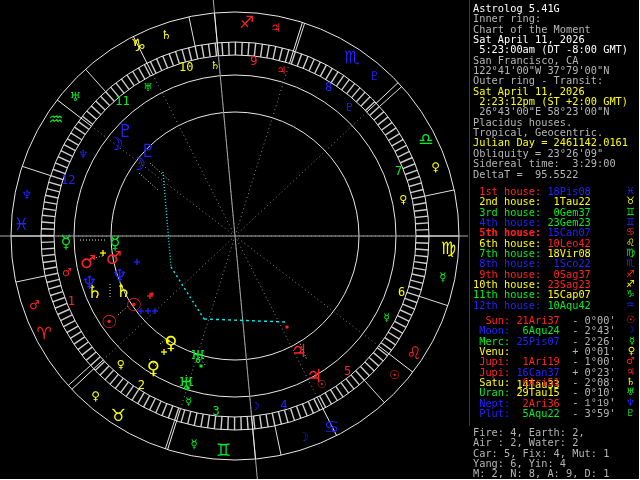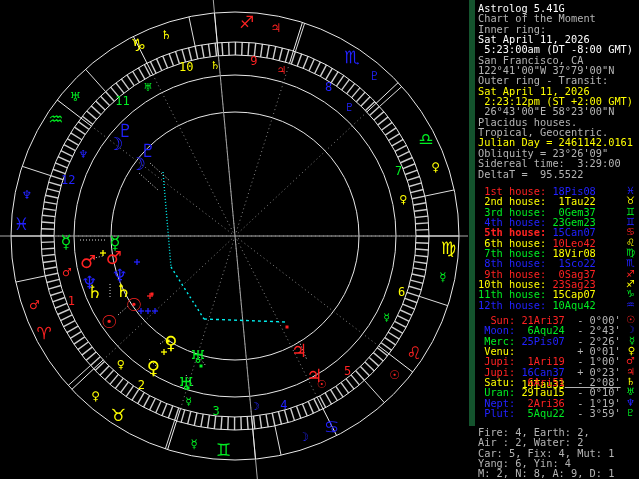--- a/index.html
+++ b/index.html
@@ -1,20 +1,20 @@
 <!DOCTYPE html>
 <html><head>
 <meta charset="utf-8">
 <style>
   html,body{margin:0;padding:0;background:#000;}
   #screen{position:relative;width:640px;height:480px;background:#000;overflow:hidden;
           font-family:"DejaVu Sans Mono",monospace;border-right:1px solid #fff;box-sizing:border-box;}
   #screen:after{content:"";position:absolute;left:0;right:0;bottom:0;height:1px;background:#fff;}
   #wheel{position:absolute;left:0;top:0;}
-  #panel{position:absolute;left:469px;top:0;width:171px;height:426px;border-left:6px solid #14532d;box-sizing:border-box;}
+  #panel{position:absolute;left:469px;top:0;width:171px;height:426px;border-left:1px solid #14532d;box-sizing:border-box;}
   .sect{position:absolute;left:3px;right:2px;}
   .ln{white-space:pre;font-size:10.3px;line-height:10.35px;height:10.35px;display:flex;}
   .ln .t{white-space:pre;}
   .ln .g{margin-left:auto;font-family:"DejaVu Sans",sans-serif;font-size:10px;padding-right:3px;}
 </style>
 </head>
 <body>
 
 <div id="screen">
   <svg id="wheel" width="468" height="480">
@@ -362,22 +362,22 @@
         <rect x="150.5" y="292.5" width="3" height="3" fill="#ff2222"></rect>
         <rect x="285.5" y="325.5" width="3" height="3" fill="#ff2222"></rect>
         <rect x="199.5" y="364.5" width="3" height="3" fill="#00ee22"></rect>
         <rect x="186.5" y="386.5" width="3" height="3" fill="#00ee22"></rect>
         <rect x="166.5" y="339.5" width="3" height="3" fill="#ffff00"></rect>
       </g>
     </svg>
   <div id="panel">
     <div class="sect" id="sect-header" style="top:3px">
         <div class="ln"><span class="t" style="color: rgb(255, 255, 255);">Astrolog 5.41G</span></div>
+        <div class="ln"><span class="t" style="color: rgb(180, 180, 180);">Inner ring:</span></div>
         <div class="ln"><span class="t" style="color: rgb(180, 180, 180);">Chart of the Moment</span></div>
-        <div class="ln"><span class="t" style="color: rgb(180, 180, 180);">Inner ring:</span></div>
         <div class="ln"><span class="t" style="color: rgb(255, 255, 255);">Sat April 11, 2026</span></div>
         <div class="ln"><span class="t" style="color: rgb(255, 255, 255);"> 5:23:00am (DT -8:00 GMT)</span></div>
         <div class="ln"><span class="t" style="color: rgb(180, 180, 180);">San Francisco, CA</span></div>
         <div class="ln"><span class="t" style="color: rgb(180, 180, 180);">122°41'00"W 37°79'00"N</span></div>
         <div class="ln"><span class="t" style="color: rgb(180, 180, 180);">Outer ring - Transit:</span></div>
         <div class="ln"><span class="t" style="color: rgb(255, 255, 0);">Sat April 11, 2026</span></div>
         <div class="ln"><span class="t" style="color: rgb(255, 255, 0);"> 2:23:12pm (ST +2:00 GMT)</span></div>
         <div class="ln"><span class="t" style="color: rgb(180, 180, 180);"> 26°43'00"E 58°23'00"N</span></div>
         <div class="ln"><span class="t" style="color: rgb(180, 180, 180);">Placidus houses.</span></div>
         <div class="ln"><span class="t" style="color: rgb(180, 180, 180);">Tropical, Geocentric.</span></div>
@@ -400,23 +400,23 @@
         <div class="ln"><span class="t" style="color: rgb(0, 238, 34);">11th house:</span><span class="t" style="color: rgb(255, 255, 0);"> 15Cap07</span><span class="g" style="color: rgb(0, 238, 34);">♑</span></div>
         <div class="ln"><span class="t" style="color: rgb(34, 34, 255);">12th house:</span><span class="t" style="color: rgb(0, 238, 34);"> 10Aqu42</span><span class="g" style="color: rgb(34, 34, 255);">♒</span></div>
       </div>
     <div class="sect" id="sect-planets" style="top:315px">
         <div class="ln"><span class="t" style="color: rgb(255, 34, 34);">  Sun:</span><span class="t" style="color: rgb(255, 34, 34);"> 21Ari37</span><span class="t" style="color: rgb(180, 180, 180);">  - 0°00'</span><span class="g" style="color: rgb(255, 34, 34);">☉</span></div>
         <div class="ln"><span class="t" style="color: rgb(34, 34, 255);"> Moon:</span><span class="t" style="color: rgb(0, 238, 34);">  6Aqu24</span><span class="t" style="color: rgb(180, 180, 180);">  - 2°43'</span><span class="g" style="color: rgb(34, 34, 255);">☽</span></div>
         <div class="ln"><span class="t" style="color: rgb(0, 238, 34);"> Merc:</span><span class="t" style="color: rgb(34, 34, 255);"> 25Pis07</span><span class="t" style="color: rgb(180, 180, 180);">  - 2°26'</span><span class="g" style="color: rgb(0, 238, 34);">☿</span></div>
         <div class="ln"><span class="t" style="color: rgb(255, 255, 0);"> Venu:</span><span class="t" style="color: rgb(255, 255, 0); margin-top: 33px;"> 14Tau33</span><span class="t" style="color: rgb(180, 180, 180);">  + 0°01'</span><span class="g" style="color: rgb(255, 255, 0);">♀</span></div>
         <div class="ln"><span class="t" style="color: rgb(255, 34, 34);"> Jupi:</span><span class="t" style="color: rgb(255, 34, 34);">  1Ari19</span><span class="t" style="color: rgb(180, 180, 180);">  - 1°00'</span><span class="g" style="color: rgb(255, 34, 34);">♂</span></div>
         <div class="ln"><span class="t" style="color: rgb(255, 34, 34);"> Jupi:</span><span class="t" style="color: rgb(34, 34, 255);"> 16Can37</span><span class="t" style="color: rgb(180, 180, 180);">  + 0°23'</span><span class="g" style="color: rgb(255, 34, 34);">♃</span></div>
-        <div class="ln"><span class="t" style="color: rgb(255, 255, 0);"> Satu:</span><span class="t" style="color: rgb(255, 34, 34);">  6Ari51</span><span class="t" style="color: rgb(180, 180, 180); text-decoration: underline;">  - 2°08'</span><span class="g" style="color: rgb(255, 255, 0);">♄</span></div>
+        <div class="ln"><span class="t" style="color: rgb(255, 255, 0);"> Satu:</span><span class="t" style="color: rgb(255, 34, 34);">  6Ari51</span><span class="t" style="color: rgb(180, 180, 180);">  - 2°08'</span><span class="g" style="color: rgb(255, 255, 0);">♄</span></div>
         <div class="ln"><span class="t" style="color: rgb(0, 238, 34);"> Uran:</span><span class="t" style="color: rgb(255, 255, 0);"> 29Tau15</span><span class="t" style="color: rgb(180, 180, 180);">  - 0°10'</span><span class="g" style="color: rgb(0, 238, 34);">♅</span></div>
-        <div class="ln"><span class="t" style="color: rgb(34, 34, 255);"> Nept:</span><span class="t" style="color: rgb(255, 34, 34);">  2Ari36</span><span class="t" style="color: rgb(180, 180, 180);">  - 1°19'</span><span class="g" style="color: rgb(34, 34, 255);">♆</span></div>
+        <div class="ln"><span class="t" style="color: rgb(34, 34, 255);"> Nept:</span><span class="t" style="color: rgb(255, 34, 34);">  2Ari36</span><span class="t" style="color: rgb(180, 180, 180); font-family: Liberation Mono, monospace;">  - 1°19'</span><span class="g" style="color: rgb(34, 34, 255);">♆</span></div>
         <div class="ln"><span class="t" style="color: rgb(34, 34, 255);"> Plut:</span><span class="t" style="color: rgb(0, 238, 34);">  5Aqu22</span><span class="t" style="color: rgb(180, 180, 180);">  - 3°59'</span><span class="g" style="color: rgb(0, 238, 34);">♇</span></div>
       </div>
     <div class="sect" id="sect-summary" style="top:427px">
         <div class="ln"><span class="t" style="color: rgb(180, 180, 180);">Fire: 4, Earth: 2,</span></div>
         <div class="ln"><span class="t" style="color: rgb(180, 180, 180);">Air : 2, Water: 2</span></div>
         <div class="ln"><span class="t" style="color: rgb(180, 180, 180);">Car: 5, Fix: 4, Mut: 1</span></div>
         <div class="ln"><span class="t" style="color: rgb(180, 180, 180);">Yang: 6, Yin: 4</span></div>
         <div class="ln"><span class="t" style="color: rgb(180, 180, 180);">M: 2, N: 8, A: 9, D: 1</span></div>
       </div>
   </div>

